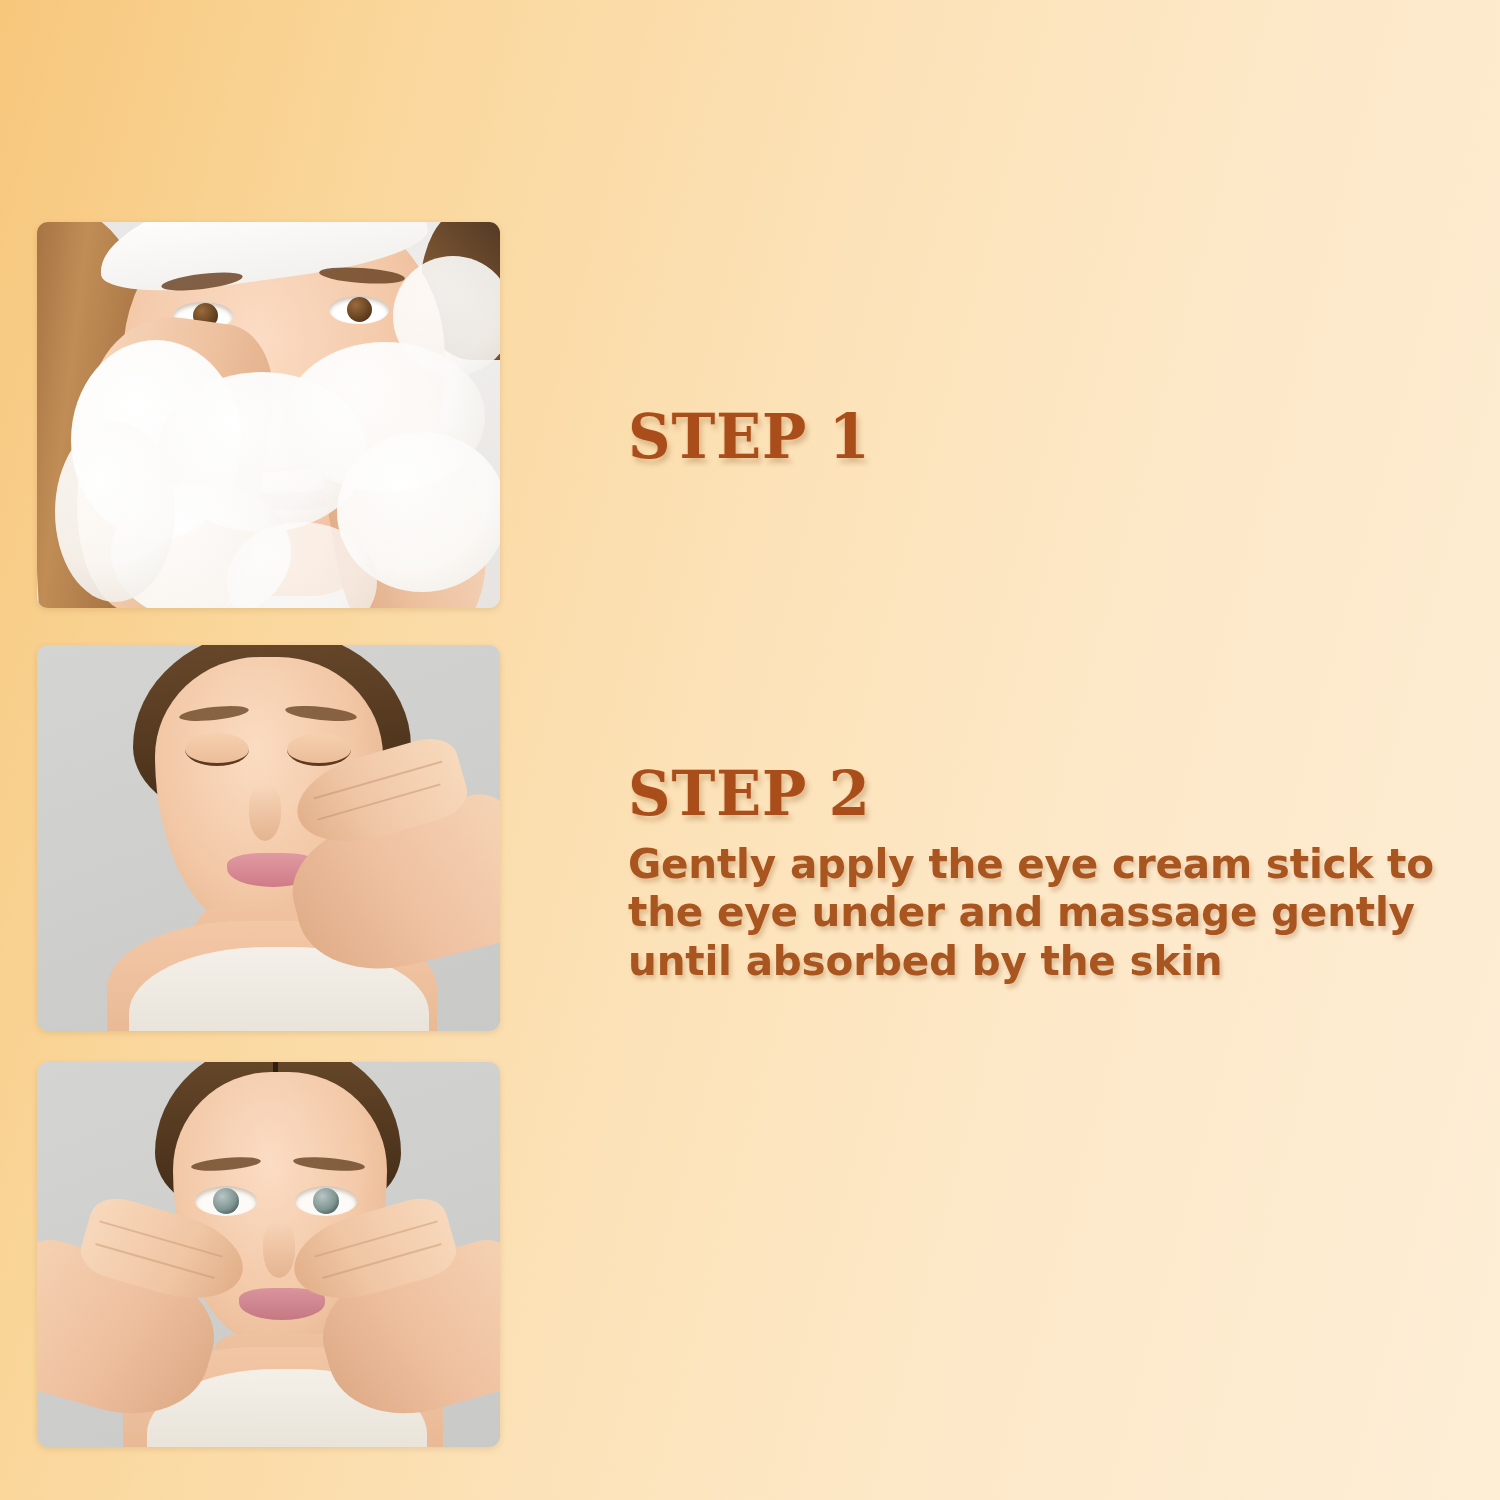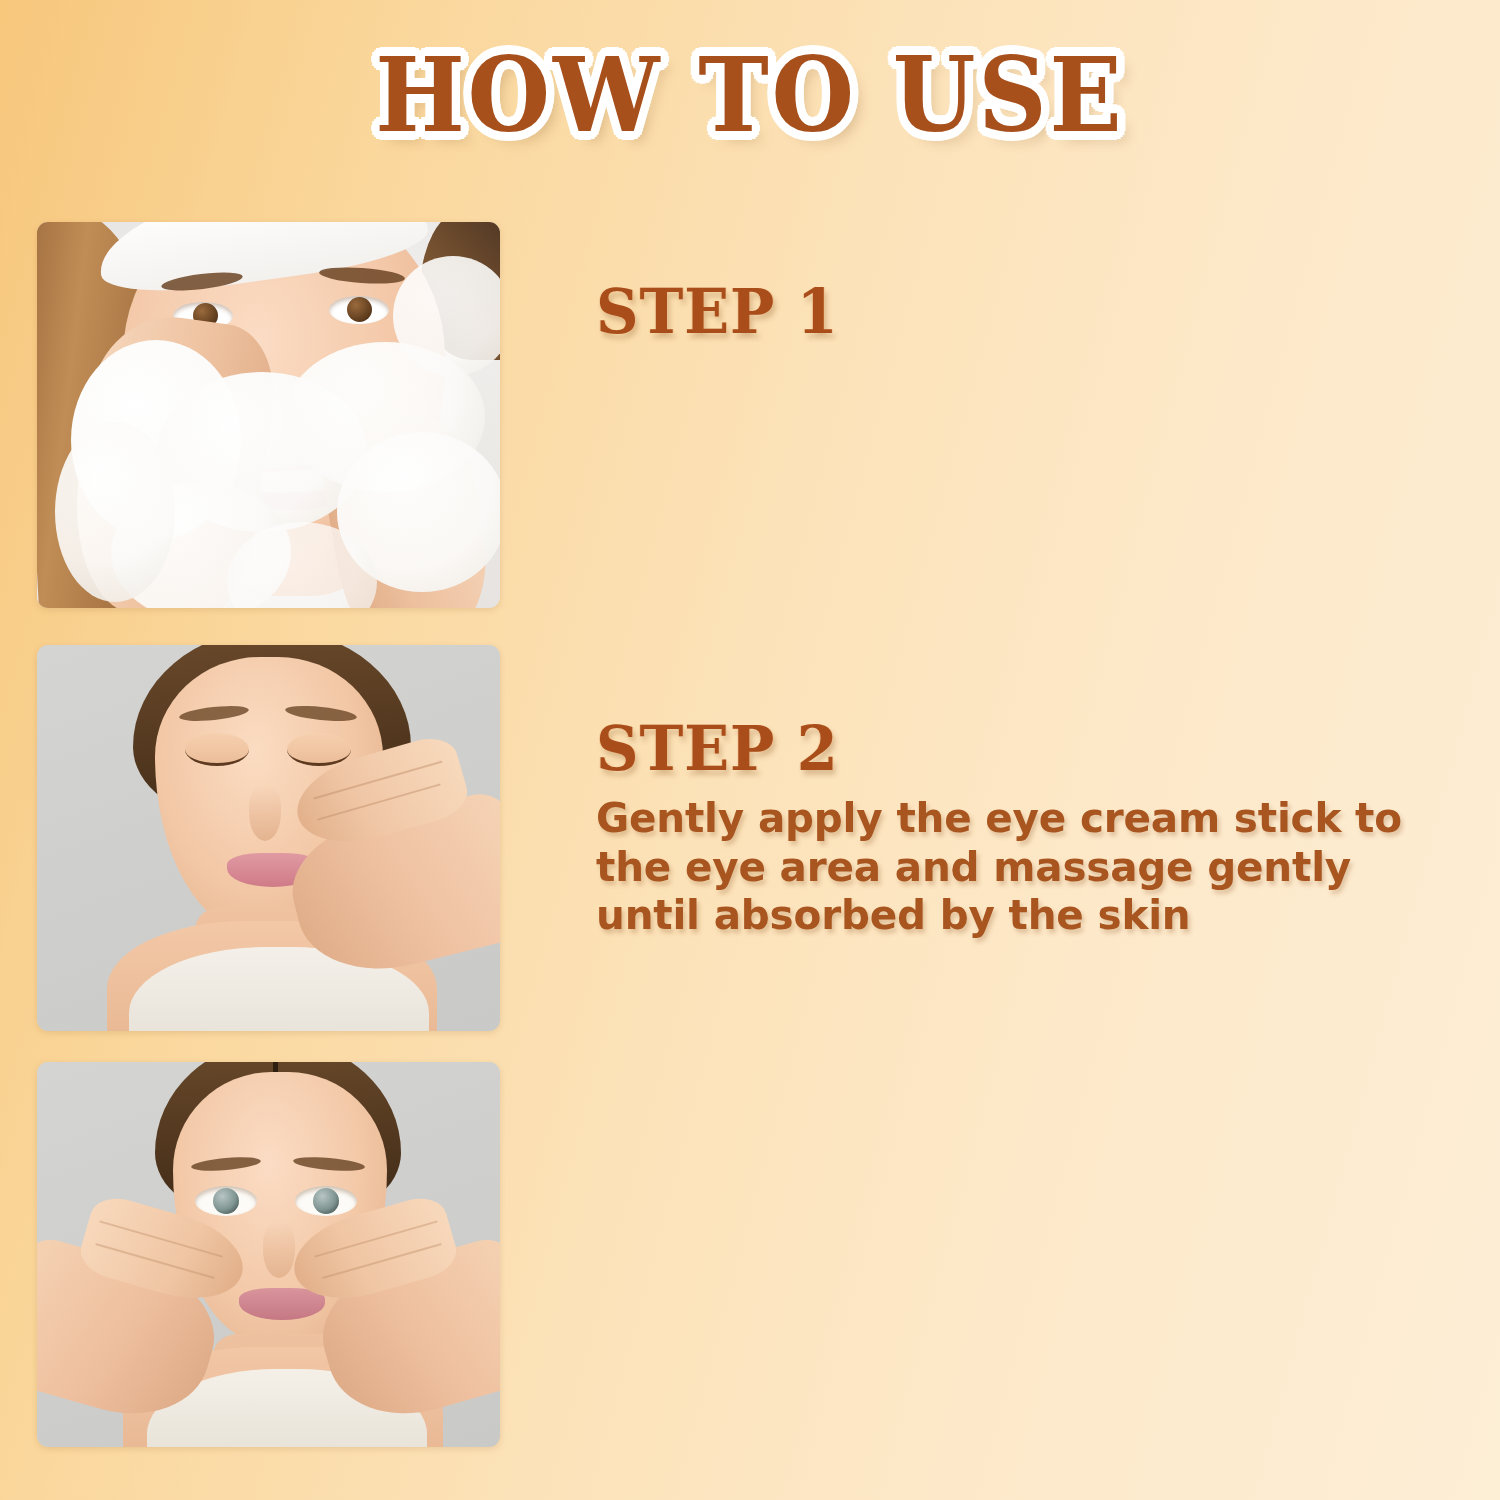--- a/index.html
+++ b/index.html
@@ -60,21 +60,22 @@
       10px 10px 12px rgba(140,90,45,0.25);
   }
 
   
   .step-row {
     position: absolute;
     left: 37px;
     width: 1430px;
     display: flex;
     flex-direction: row;
-    align-items: flex-start;
+    align-items: center;
+    gap: 32px;
   }
   #row-1 { top: 222px; }
   #row-2 { top: 645px; }
   #row-3 { top: 1062px; }
 
   .step-photo {
     position: relative;
     width: 463px;
     height: 386px;
     border-radius: 11px;
@@ -406,23 +407,20 @@
   .p3-fl1 { left: 60px;  top: 176px; width: 128px; transform: rotate(16deg); }
   .p3-fl2 { left: 56px;  top: 198px; width: 124px; transform: rotate(16deg); }
   .p3-fl3 { right: 60px; top: 176px; width: 128px; transform: rotate(-16deg); }
   .p3-fl4 { right: 56px; top: 198px; width: 124px; transform: rotate(-16deg); }
 </style>
 </head>
 <body>
 
 <div id="infographic">
 
-  <div id="title-wrap">
-    <span id="main-title">HOW TO USE</span>
-  </div>
 
   <div class="step-row" id="row-1">
 
     <div class="step-photo">
       <div class="photo-bg p1-bg"></div>
       <div class="p1-hair-l"></div>
       <div class="p1-hair-r"></div>
       <div class="p1-face"></div>
       <div class="p1-band"></div>
       <div class="p1-brow-l"></div>
@@ -466,21 +464,21 @@
       <div class="p2-chest"></div>
       <div class="p2-top"></div>
       <div class="p2-arm"></div>
       <div class="p2-fingers"></div>
       <div class="p2-fingerline1"></div>
       <div class="p2-fingerline2"></div>
     </div>
 
     <div class="step-text">
       <div class="step-heading">STEP 2</div>
-      <div class="step-body">Gently apply the eye cream stick to the eye area and massage gently until absorbed by the skin</div>
+      <div class="step-body">Gently apply the eye cream stick to the eye under and massage gently until absorbed by the skin</div>
     </div>
   </div>
 
   <div class="step-row" id="row-3">
 
     <div class="step-photo">
       <div class="photo-bg pg-bg"></div>
       <div class="p3-hair"></div>
       <div class="p3-part"></div>
       <div class="p3-face"></div>

